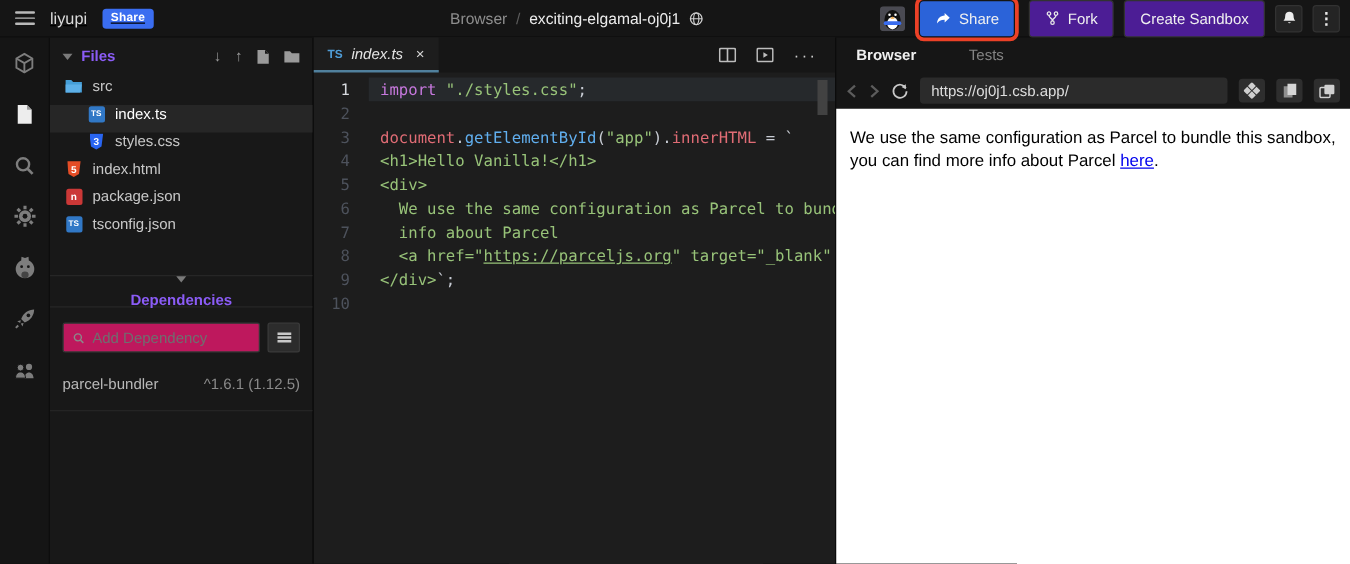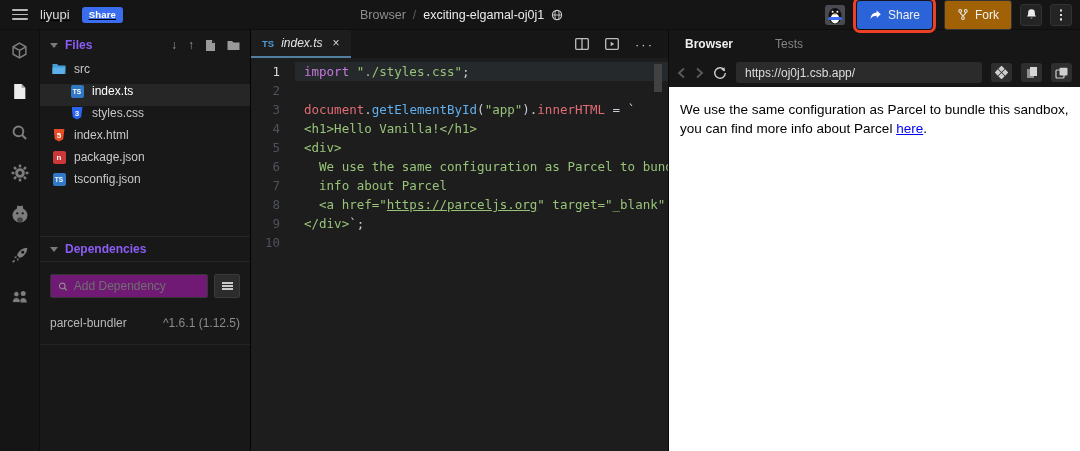--- a/index.html
+++ b/index.html
@@ -19,21 +19,21 @@
   .tb-center { position:absolute; left:360px; top:0; height:30px; display:flex; align-items:center; gap:7px; }
   .bc-root { color:#8e8e8e; font-size:12.5px; }
   .bc-sep { color:#5c5c5c; font-size:12.5px; }
   .bc-title { color:#ececec; font-size:12.5px; }
   .tb-right { margin-left:auto; display:flex; align-items:center; gap:8px; padding-right:8px; }
   .avatar { width:20px; height:20px; border-radius:3px; background:#2b2b2b; overflow:hidden; cursor:pointer; }
   .share-outline { border:3px solid #ec4127; border-radius:7px; padding:1px; }
   .btn { display:flex; align-items:center; gap:6px; height:22px; padding:14px 12px; border-radius:3px;
     font-size:12px; color:#f0f0f0; cursor:pointer; white-space:nowrap; }
   .btn-share { background:#2b63d9; }
-  .btn-dark { background:#a16207; border:1px solid #323232; }
+  .btn-dark { background:#4c1d95; border:1px solid #323232; }
   .sq-btn { width:22px; height:22px; border-radius:3px; background:#242424; border:1px solid #323232;
     display:flex; align-items:center; justify-content:center; cursor:pointer; }
   .kebab { color:#e8e8e8; font-size:13px; font-weight:bold; line-height:1; }
 
   
   .main { flex:1; display:flex; min-height:0; }
 
   
   .iconbar { width:40px; flex:0 0 40px; background:#151515; border-right:1px solid #0d0d0d;
     display:flex; flex-direction:column; align-items:center; padding-top:11px; gap:23px; }
@@ -56,23 +56,23 @@
   .ficon { width:14px; height:14px; flex:0 0 14px; display:flex; align-items:center; justify-content:center; }
   .badge-sq { width:13px; height:13px; border-radius:2px; color:#fff; font-size:6.5px; font-weight:bold;
     display:flex; align-items:center; justify-content:center; }
   .ts-bg { background:#3178c6; }
   .npm-bg { background:#cb3837; font-size:8px; }
   .shield { width:11px; height:13px; color:#fff; font-size:8px; font-weight:bold;
     display:flex; align-items:center; justify-content:center;
     clip-path:polygon(0 0,100% 0,88% 82%,50% 100%,12% 82%); }
   .css-bg { background:#2965f1; }
   .html-bg { background:#e44d26; }
-  .deps-head { margin-top:42px; border-top:1px solid #262626; border-bottom:1px solid #262626; height:26px; }
+  .deps-head { margin-top:26px; border-top:1px solid #262626; border-bottom:1px solid #262626; height:26px;flex-direction:column; }
   .dep-search { display:flex; gap:6px; padding:12px 10px 10px 10px; }
-  .dep-input { flex:1; height:24px; background:#701a75; border:1px solid #363636; border-radius:2px;
+  .dep-input { flex:1; height:24px; background:#be185d; border:1px solid #363636; border-radius:2px;
     display:flex; align-items:center; gap:6px; padding:0 7px; }
   .dep-input input { background:transparent; border:none; outline:none; color:#cfcfcf; font-size:12px; width:100%; }
   .dep-input input::placeholder { color:#6f6f6f; }
   .dep-list-btn { width:26px; height:24px; background:#2c2c2c; border:1px solid #3a3a3a; border-radius:2px;
     display:flex; align-items:center; justify-content:center; cursor:pointer; }
   .dep-list-btn .bars { width:11px; height:8px; display:flex; flex-direction:column; justify-content:space-between; }
   .dep-list-btn .bars span { height:1.6px; background:#c9c9c9; }
   .dep-row { display:flex; align-items:center; padding:8px 10px 14px 10px; cursor:pointer; }
   .dep-name { color:#b9b9b9; }
   .dep-ver { margin-left:auto; color:#8a8a8a; }
@@ -167,20 +167,23 @@
       </div>
       <div class="btn btn-dark">
         <svg width="12" height="13" viewBox="0 0 15 15">
           <circle cx="4" cy="3" r="1.7" fill="none" stroke="#e8e8e8" stroke-width="1.3"></circle>
           <circle cx="11" cy="3" r="1.7" fill="none" stroke="#e8e8e8" stroke-width="1.3"></circle>
           <circle cx="7.5" cy="12" r="1.7" fill="none" stroke="#e8e8e8" stroke-width="1.3"></circle>
           <path d="M4 4.7 C4 8 7.5 7 7.5 10.3 M11 4.7 C11 8 7.5 7 7.5 10.3" fill="none" stroke="#e8e8e8" stroke-width="1.3"></path>
         </svg>
         <span>Fork</span>
       </div>
+      <div class="btn btn-dark">
+        <span>Create Sandbox</span>
+      </div>
       <div class="sq-btn">
         <svg width="13" height="13" viewBox="0 0 16 16">
           <path d="M8 1.6 a4.1 4.1 0 0 0 -4.1 4.1 c0 3.2 -1.1 4.2 -1.7 4.9 h11.6 c-.6 -.7 -1.7 -1.7 -1.7 -4.9 A4.1 4.1 0 0 0 8 1.6 Z" fill="#ececec"></path>
           <path d="M6.6 12 a1.5 1.5 0 0 0 2.8 0 Z" fill="#ececec"></path>
         </svg>
       </div>
       <div class="sq-btn">
         <span class="kebab">⋮</span>
       </div>
     </div>

